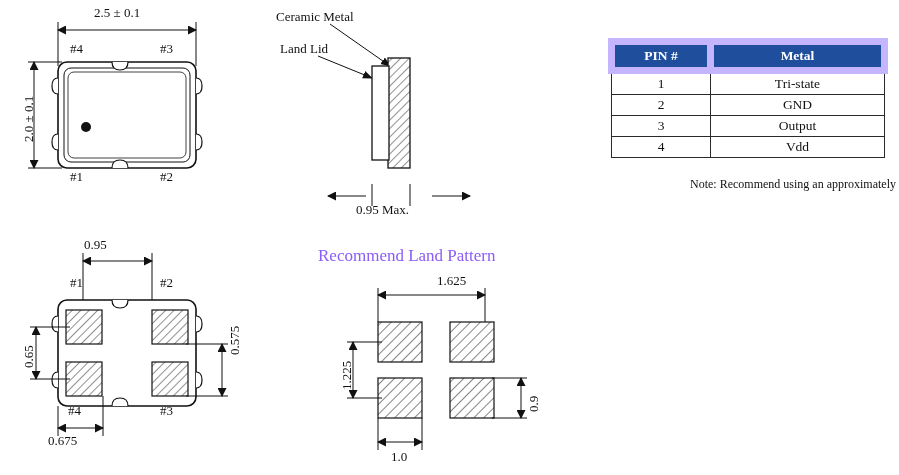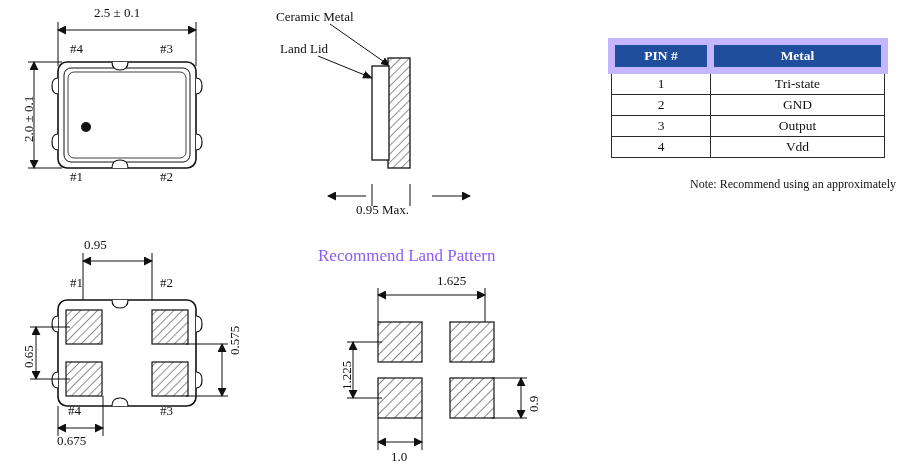--- a/index.html
+++ b/index.html
@@ -221,21 +221,21 @@
   <div class="lbl" style="left:70px; top:170px;">#1</div>
   <div class="lbl" style="left:160px; top:170px;">#2</div>
 
   <div class="lbl" style="left:276px; top:10px;">Ceramic Metal</div>
   <div class="lbl" style="left:280px; top:42px;">Land Lid</div>
   <div class="lbl" style="left:356px; top:203px;">0.95 Max.</div>
 
   <div class="lbl" style="left:84px; top:238px;text-align:center;">0.95</div>
   <div class="lbl rot" style="left:22px; top:368px; transform:rotate(-90deg);">0.65</div>
   <div class="lbl rot" style="left:228px; top:355px; transform:rotate(-90deg);">0.575</div>
-  <div class="lbl" style="left:57px; top:434px;">0.675</div>
+  <div class="lbl" style="left:48px; top:434px;">0.675</div>
   <div class="lbl" style="left:70px; top:276px;">#1</div>
   <div class="lbl" style="left:160px; top:276px;">#2</div>
   <div class="lbl" style="left:68px; top:404px;">#4</div>
   <div class="lbl" style="left:160px; top:404px;">#3</div>
 
   <div class="title-land">Recommend Land Pattern</div>
   <div class="lbl" style="left:409px; top:274px;margin-left:28px;">1.625</div>
   <div class="lbl rot" style="left:340px; top:390px; transform:rotate(-90deg);">1.225</div>
   <div class="lbl rot" style="left:527px; top:412px; transform:rotate(-90deg);">0.9</div>
   <div class="lbl" style="left:391px; top:450px;">1.0</div>

